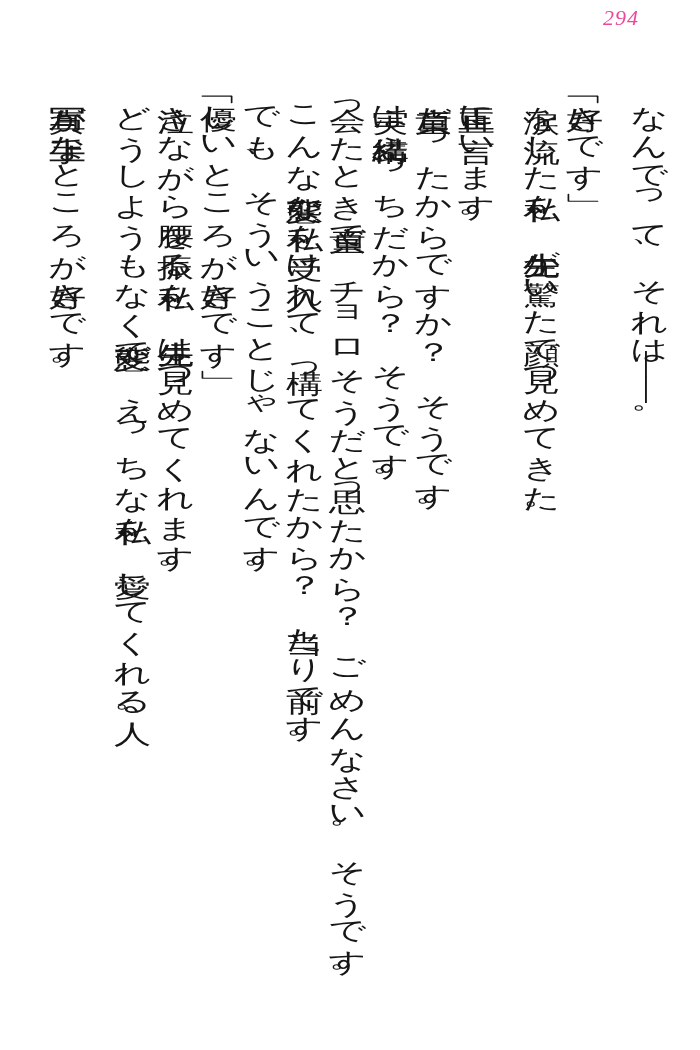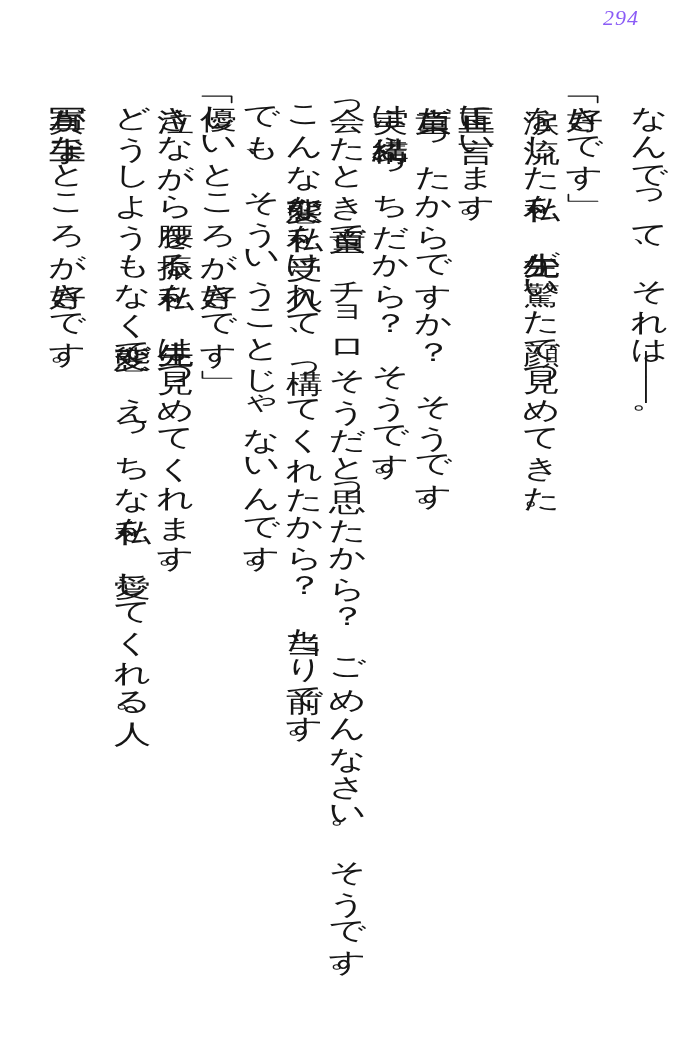--- a/index.html
+++ b/index.html
@@ -20,21 +20,21 @@
   }
   .page-number {
     position: absolute;
     top: 5px;
     left: 596px;
     width: 50px;
     text-align: center;
     font-family: "Liberation Serif", "DejaVu Serif", serif;
     font-style: italic;
     font-size: 22px;
-    color: #8b5cf6;
+    color: #ec4899;
     letter-spacing: 1px;
   }
   .text-area {
     position: absolute;
     top: 88px;
     right: 29px;
     height: 1310px; 
     writing-mode: vertical-rl;
     text-orientation: mixed;
     transform: scaleY(0.70);

